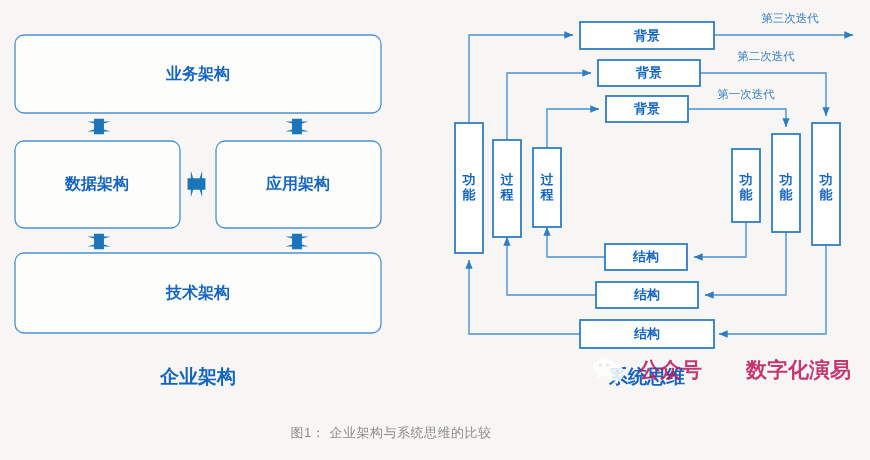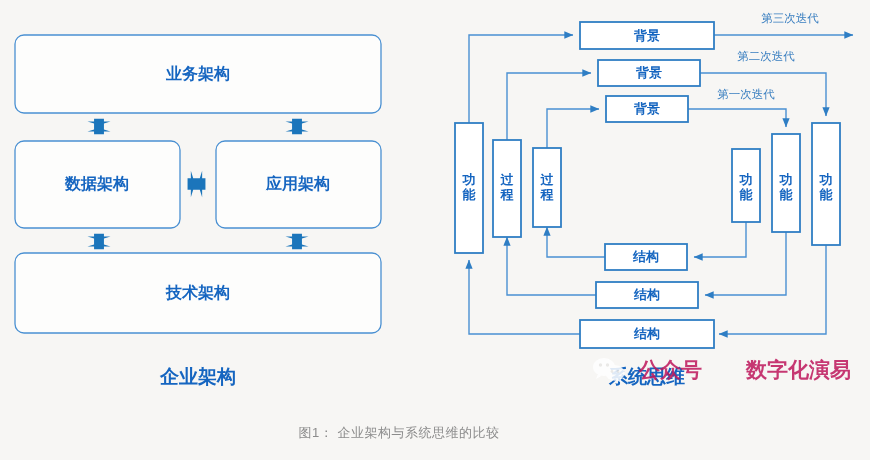--- a/index.html
+++ b/index.html
@@ -65,21 +65,21 @@
   }
   .conn {
     stroke: #4a90d2;
     stroke-width: 1.4;
     fill: none;
   }
   .arrowfill { fill: #2f7ec4; }
   .connector-glyph { fill: #1b75bb; }
   .caption {
     position: absolute;
-    left: 16px;
+    left: 8px;
     top: 424px;
     width: 766px;
     text-align: center;
     font-family: "Liberation Sans", "DejaVu Sans", sans-serif;
     font-size: 13px;
     color: #8c8c8c;
     letter-spacing: 0.5px;
   }
   .watermark {
     position: absolute;

